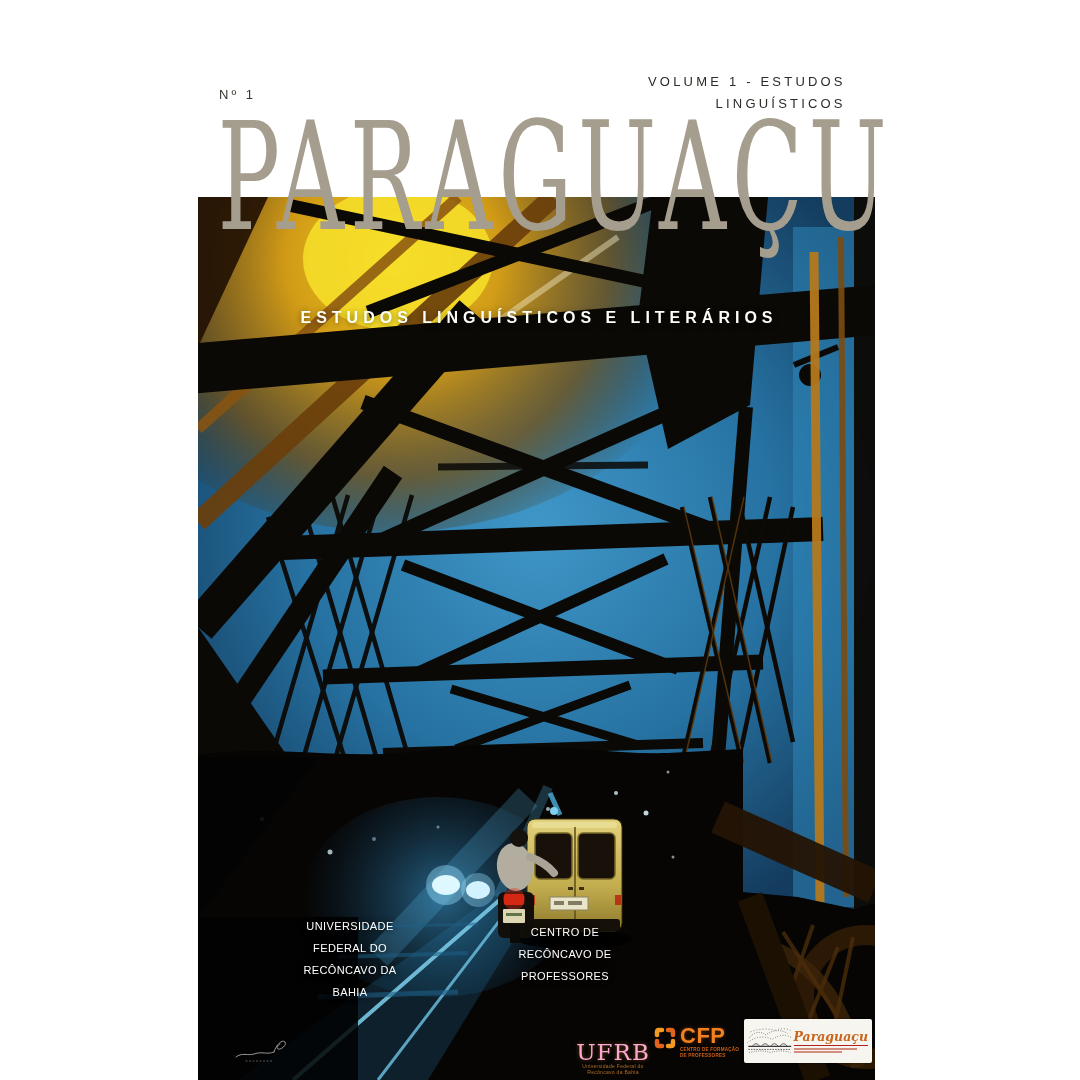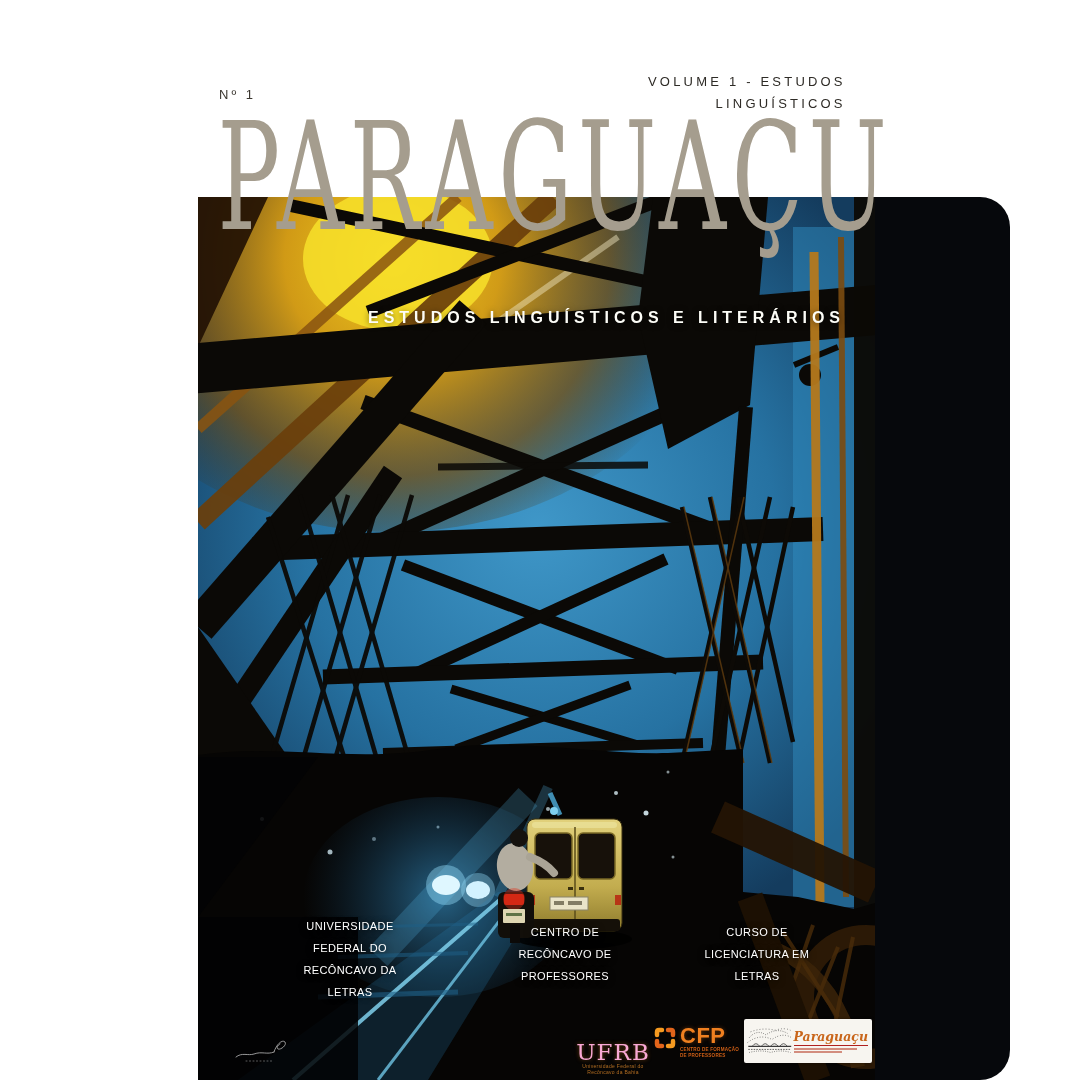--- a/index.html
+++ b/index.html
@@ -9,21 +9,21 @@
   .issue-no{position:absolute;left:219px;top:87px;font-size:13px;letter-spacing:3px;
             color:#3a362f;font-weight:500;}
   .volume{position:absolute;left:648px;top:71px;font-size:13px;line-height:22px;
           letter-spacing:3.2px;color:#2e2b26;font-weight:500;text-align:right;}
   .volume span{display:block;}
   .cover-title{position:absolute;left:165px;top:103px;width:780px;text-align:center;
           font-family:"DejaVu Serif",serif;font-weight:400;font-size:100px;line-height:1;
           letter-spacing:6px;color:#a59d8e;white-space:nowrap;
           transform:scale(.93,1.5);transform-origin:50% 0;z-index:5;}
   
-  .photo{position:absolute;left:198px;top:197px;width:812px;height:883px;background:#06080c;
+  .photo{position:absolute;left:198px;top:197px;width:677px;height:883px;background:#06080c;
          z-index:1;border-radius:30px;}
   .photo svg.scene{position:absolute;left:0;top:0;}
   .subtitle{position:absolute;left:0;right:0;top:110px;text-align:center;text-indent:5px;
           font-weight:700;font-size:16px;line-height:22px;letter-spacing:5px;color:#fdfdf7;
           text-shadow:0 1px 6px rgba(0,0,0,.55);z-index:4;}
   .inst{position:absolute;text-align:center;font-weight:400;font-size:11px;line-height:22px;
         letter-spacing:.4px;color:#ffffff;text-shadow:0 1px 7px rgba(0,0,0,.85);z-index:4;}
   .inst span{display:block;}
   .inst-left{left:52px;top:718px;width:200px;}
   .inst-center{left:267px;top:724px;width:200px;}
@@ -226,31 +226,26 @@
       <rect x="0" y="720" width="160" height="163" fill="#020203" opacity=".85"></rect>
       <polygon points="0,560 120,560 0,720" fill="#030304" opacity=".9"></polygon>
     </svg>
 
     <div class="subtitle">ESTUDOS LINGUÍSTICOS E LITERÁRIOS</div>
 
     <div class="inst inst-left">
       <span>UNIVERSIDADE</span>
       <span>FEDERAL DO</span>
       <span>RECÔNCAVO DA</span>
-      <span>LETRAS</span>
+      <span>BAHIA</span>
     </div>
     <div class="inst inst-center">
       <span>CENTRO DE</span>
       <span>RECÔNCAVO DE</span>
       <span>PROFESSORES</span>
-    </div>
-    <div class="inst inst-right">
-      <span>CURSO DE</span>
-      <span>LICENCIATURA EM</span>
-      <span>LETRAS</span>
     </div>
 
     <div class="logo-ufrb">
       <div class="ufrb-acronym">UFRB</div>
       <div class="ufrb-cap">
         <span>Universidade Federal do</span>
         <span>Recôncavo da Bahia</span>
       </div>
     </div>
 

